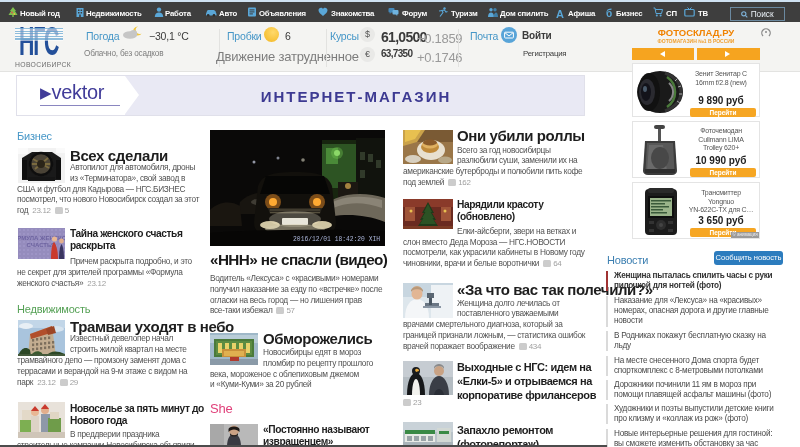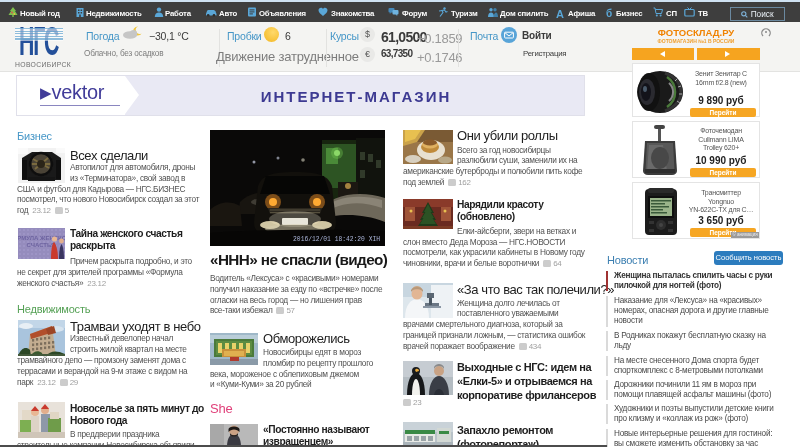--- a/index.html
+++ b/index.html
@@ -19,21 +19,21 @@
 .hdiv{position:absolute;top:30px;height:36px;width:1px;background:#e2e2e0}
 .ccirc{position:absolute;width:15px;height:15px;border-radius:50%;background:#e9e9e7;color:#555;font-size:9px;text-align:center;line-height:15px}
 .hdelta{position:absolute;color:#9a9a9a;font-size:13px;letter-spacing:-0.3px}
 
 #banner{position:absolute;left:16px;top:75px;width:569px;height:41px;background:#e9e9f4;border:1px solid #e0e0ea}
 #bwhite{position:absolute;left:0;top:0;width:108px;height:39px;background:#fff}
 #bchev{position:absolute;left:108px;top:0;width:0;height:0;border-top:19.5px solid transparent;border-bottom:19.5px solid transparent;border-left:14px solid #fff}
 #btitle{position:absolute;left:109px;top:12px;width:460px;text-align:center;color:#3d3a92;font-size:15px;font-weight:bold;letter-spacing:2px}
 
 .sect{position:absolute;font-size:11px;letter-spacing:-0.2px}
-.hl{position:absolute;font-size:13px;font-weight:normal;color:#1e1e1e;letter-spacing:-0.4px;line-height:11.8px;white-space:nowrap}
+.hl{position:absolute;font-size:15px;font-weight:bold;color:#1e1e1e;letter-spacing:-0.4px;line-height:11.8px;white-space:nowrap}
 .hlw{position:absolute;font-size:10.2px;font-weight:bold;color:#1e1e1e;letter-spacing:-0.4px;line-height:11.8px}
 .bd{position:absolute;font-size:8.3px;color:#525252;letter-spacing:-0.3px;line-height:10.8px}
 .meta{color:#9f9f9f;font-size:8px}
 .cic{display:inline-block;width:8px;height:7px;background:#ccc;border-radius:1.5px;vertical-align:-1px;margin:0 2px 0 4px}
 .thumb{position:absolute;overflow:hidden}
 
 .nitem{position:absolute;left:606px;width:172px;border-left:2px solid #dadada;padding-left:6px;font-size:8.2px;color:#4a4a4a;letter-spacing:-0.25px;line-height:10.2px}
 
 #ad{position:absolute;left:632px;top:26px;width:136px;height:213px}
 .adcard{position:absolute;left:0;width:128px;border:1px solid #e4e4e4;background:#fff}

